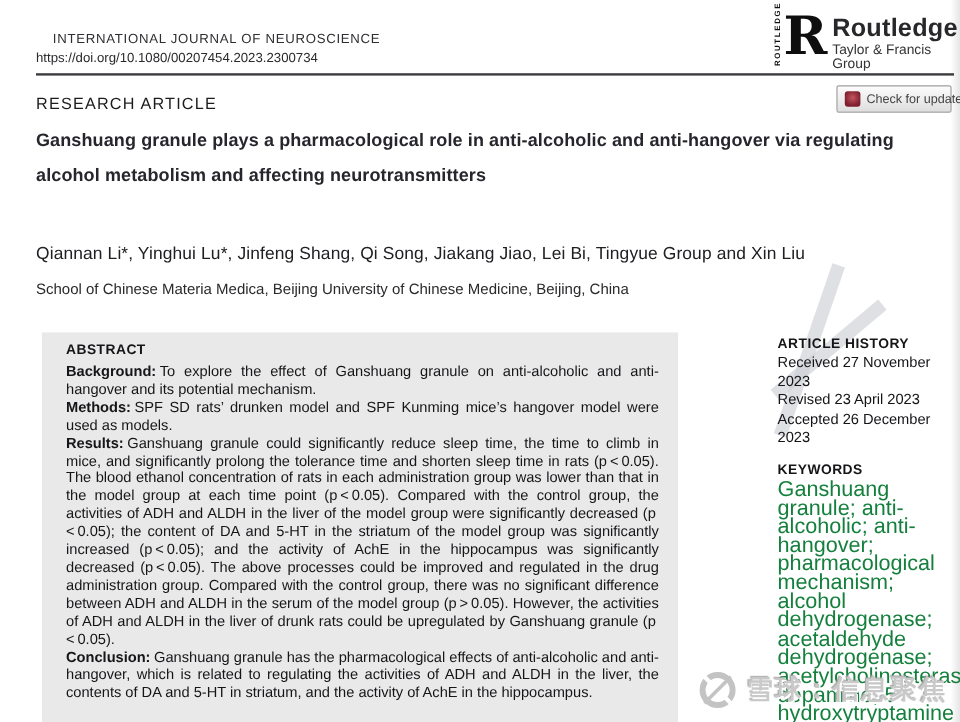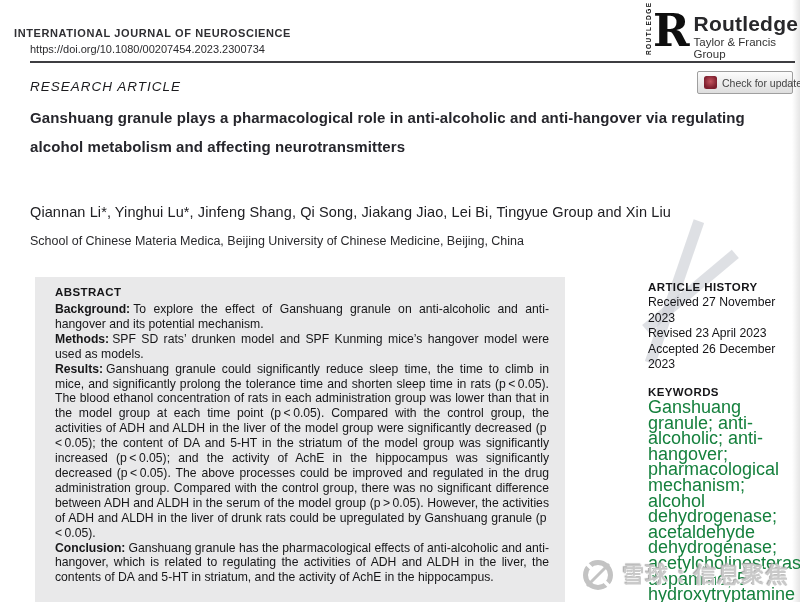--- a/index.html
+++ b/index.html
@@ -1,36 +1,36 @@
 <!DOCTYPE html>
 <html><head>
 <meta charset="utf-8">
 <style>
   html,body{margin:0;padding:0;background:#fff;}
   .page{position:relative;width:800px;height:602px;background:#fff;overflow:hidden;
         font-family:"Liberation Sans",sans-serif;color:#1e1e1e;}
 
   
-  .journal-name{position:absolute;left:14px;top:27px;font-size:11px;letter-spacing:.6px;
-                color:#2f2f33;font-weight:700;}
+  .journal-name{position:absolute;left:44px;top:27px;font-size:11px;letter-spacing:.6px;
+                color:#2f2f33;font-weight:400;}
   .doi-link{position:absolute;left:30px;top:43px;font-size:11px;color:#2b2b2e;text-decoration:none;}
   .rule{position:absolute;left:30px;right:5px;top:61px;height:2px;background:#3d3d41;}
 
   
   .publisher{position:absolute;left:645px;top:11px;height:46px;display:flex;align-items:flex-start;}
   .pub-vert{writing-mode:vertical-rl;transform:rotate(180deg);font-size:6.5px;font-weight:700;
             letter-spacing:1.4px;color:#111;height:42px;margin-top:2px;}
   .pub-r{font-family:"DejaVu Serif",serif;font-weight:700;font-size:44px;line-height:40px;
          color:#0e0e0e;margin:0 4px 0 1px;}
   .pub-text{padding-top:2px;}
   .pub-name{font-size:21px;font-weight:600;color:#28282b;line-height:22px;letter-spacing:.2px;}
   .pub-tagline{font-size:11.5px;color:#333;margin-top:1px;}
 
   
-  .section-label{position:absolute;left:30px;top:79px;font-size:13.5px;letter-spacing:1px;color:#1c1c1f;font-style:italic;}
+  .section-label{position:absolute;left:30px;top:79px;font-size:13.5px;letter-spacing:1px;color:#1c1c1f;}
   .check-btn{position:absolute;left:697px;top:71px;width:96px;height:23px;
              background:linear-gradient(#fcfcfc,#dedede);border:1px solid #9f9f9f;border-radius:2px;
              display:flex;align-items:center;gap:5px;padding:0 0 0 6px;box-sizing:border-box;cursor:pointer;}
   .cm-icon{width:13px;height:13px;border-radius:2.5px;flex:0 0 13px;
            background:radial-gradient(circle at 50% 42%, #c4555f 0%, #7d1f2e 68%);}
   .check-btn span{font-size:10.5px;color:#444;white-space:nowrap;}
 
   
   .title{position:absolute;left:30px;top:103px;width:746px;margin:0;
          font-size:15px;font-weight:700;line-height:29px;color:#26262c;letter-spacing:.1px;}

